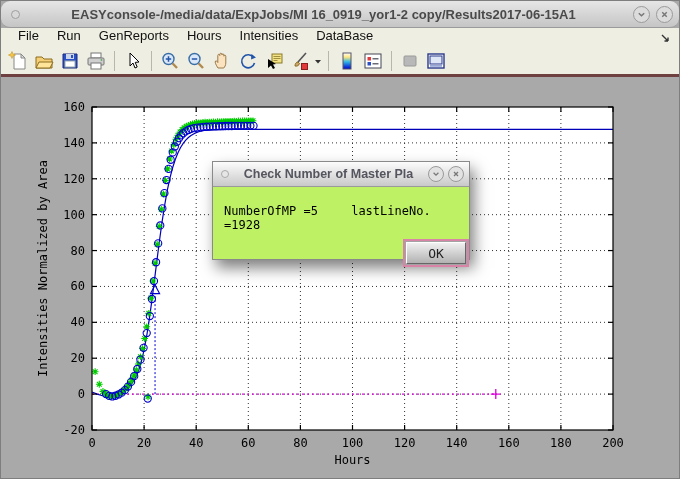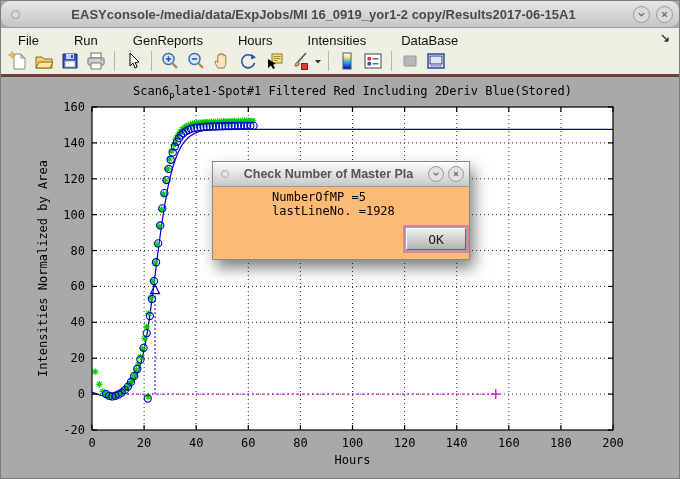--- a/index.html
+++ b/index.html
@@ -10,51 +10,51 @@
   .titlebar { height:27px; background:linear-gradient(#e6e6e6,#c5c5c5); border-bottom:1px solid #9a9a9a;
               display:flex; align-items:center; padding:0 6px;border-radius:9px; }
   .tb-circle { width:9px; height:9px; border:1px solid #9f9f9f; border-radius:50%; background:#d8d8d8; margin-left:4px; flex:0 0 auto; }
   .tb-title { flex:1; text-align:center; font-size:13px; font-weight:bold; color:#4a4a4a;
               white-space:nowrap; overflow:hidden; }
   .tb-btn { width:17px; height:17px; border:1px solid #9a9a9a; border-radius:50%; background:#dcdcdc;
             display:flex; align-items:center; justify-content:center; margin-left:6px; flex:0 0 auto; }
   .tb-btn svg { width:9px; height:9px; stroke:#777; stroke-width:1.6; fill:none; }
 
   
-  .menubar { height:20px; background:#eeeee2; display:flex; align-items:flex-end; padding:0 8px; font-size:13px; color:#111; position:relative;gap:17px; }
+  .menubar { height:20px; background:#eeeee2; display:flex; align-items:flex-start; padding:0 8px; font-size:13px; color:#111; position:relative; }
   .menu-item { padding:0 9px; cursor:default; }
   .menu-corner { position:absolute; right:8px; top:4px; }
   .menu-corner svg { width:11px; height:11px; stroke:#333; stroke-width:1.4; fill:none; }
 
   
   .toolbar { height:29px; background:#efeee3; display:flex; align-items:center; padding:0 4px; border-bottom:3px solid #6e4040; }
   .ticon { width:24px; height:24px; display:flex; align-items:center; justify-content:center; margin:0 1px; }
   .ticon svg { width:20px; height:20px; }
   .tsep { width:1px; height:20px; background:#b9b8a8; margin:0 5px; }
   .caret { width:8px !important; }
 
   
   .figure { position:relative; width:680px; height:400px; background:#a9a9a9; }
   .chart-title { position:absolute; left:91px; top:7px; width:521px; text-align:center;
                  font-family:"DejaVu Sans Mono", monospace; font-size:12px; color:#000; }
   .chart-title sub { font-size:9px; }
   #chart { position:absolute; left:0; top:0; }
 
   
   .dialog { position:absolute; left:211px; top:84px; width:258px; height:99px; border:1px solid #8a8a8a;
-            box-shadow:4px 8px 14px rgba(0,0,0,.5); background:#fdba74; }
+            box-shadow:4px 8px 14px rgba(0,0,0,.5); background:#bef264; }
   .dlg-titlebar { height:25px; background:linear-gradient(#fcfcfc,#c9c9c9); border-bottom:1px solid #9a9a9a;
                   display:flex; align-items:center; padding:0 5px; }
   .dlg-circle { width:8px; height:8px; border:1px solid #aaa; border-radius:50%; background:#e6e6e6; margin-left:3px; flex:0 0 auto; }
   .dlg-title { flex:1; text-align:center; font-size:12.5px; font-weight:bold; color:#55555f;
                white-space:nowrap; overflow:hidden; padding-left:4px; }
   .dlg-btn { width:16px; height:16px; border:1px solid #9a9a9a; border-radius:50%; background:#e2e2e2;
              display:flex; align-items:center; justify-content:center; margin-left:4px; flex:0 0 auto; }
   .dlg-btn svg { width:8px; height:8px; stroke:#777; stroke-width:1.6; fill:none; }
-  .dlg-body { padding:3px 0 0 0;margin-left:48px; }
+  .dlg-body { padding:17px 0 0 0; }
   .dlg-msg { font-family:"DejaVu Sans Mono", monospace; font-size:12px; color:#000; padding-left:11px; }
   .dlg-msg span { margin-right:26px; }
   .dlg-okwrap { display:flex; justify-content:flex-end; margin-top:7px; }
   .ok-ring { border:2px solid #d884a6; padding:1px; background:#a3a3a3; }
   .ok-btn { width:60px; height:22px; background:linear-gradient(#f0f0f0,#b2b2b2);
             border:1px solid #666; border-top-color:#fff; border-left-color:#fff;
             font-family:"DejaVu Sans Mono", monospace; font-size:13px; color:#222; }
 </style>
 </head>
 <body>
@@ -203,21 +203,20 @@
     <span class="ticon">
       <svg viewBox="0 0 20 20">
           <rect x="2" y="3" width="16" height="14" fill="#fff" stroke="#2a3a8a" stroke-width="1.4"></rect>
           <rect x="4" y="5" width="12" height="8" fill="#dfe6f5" stroke="#2a3a8a"></rect>
           <rect x="4" y="14" width="12" height="1.8" fill="#9aa8d8"></rect>
         </svg>
     </span>
   </div>
 
   <div class="figure">
-    <div class="chart-title"><span>Scan6</span><sub>p</sub><span>late1-Spot#1 Filtered Red Including 2Deriv Blue(Stored)</span></div>
 
     <svg id="chart" width="680" height="400">
         <rect x="91" y="30" width="521" height="323" fill="#ffffff"></rect>
         <g stroke="#333333" stroke-width="1" stroke-dasharray="1 3">
           <line x1="143.1" y1="30" x2="143.1" y2="353"></line>
           <line x1="195.2" y1="30" x2="195.2" y2="353"></line>
           <line x1="247.29999999999998" y1="30" x2="247.29999999999998" y2="353"></line>
           <line x1="299.4" y1="30" x2="299.4" y2="353"></line>
           <line x1="351.5" y1="30" x2="351.5" y2="353"></line>
           <line x1="403.59999999999997" y1="30" x2="403.59999999999997" y2="353"></line>

